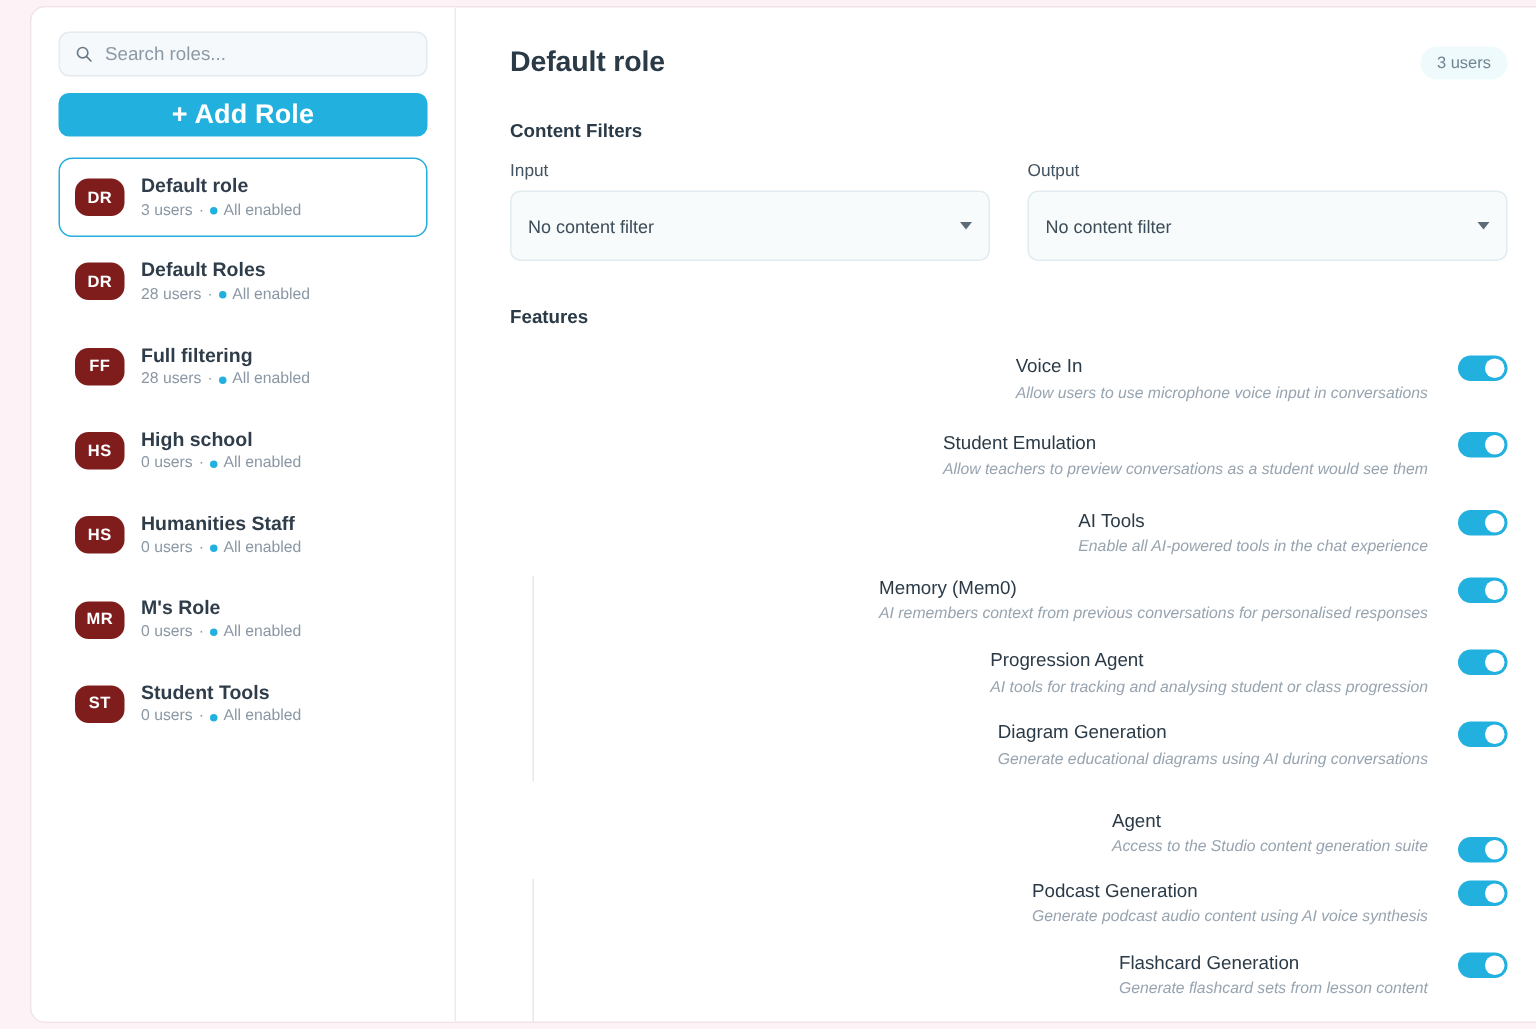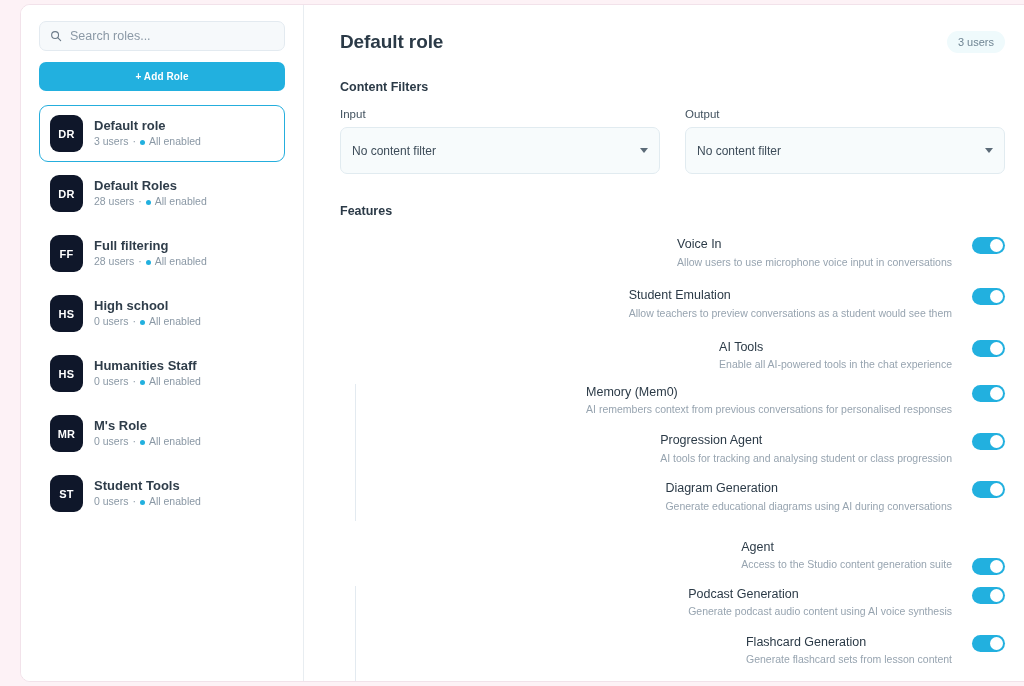--- a/index.html
+++ b/index.html
@@ -62,21 +62,21 @@
 
   .add-role-btn {
     margin-top: 11px;
     width: 100%;
     height: 29px;
     background: #22b0df;
     color: #ffffff;
     border: none;
     border-radius: 7px;
     font-family: "Liberation Sans", sans-serif;
-    font-size: 10px;
+    font-size: 18px;
     font-weight: bold;
     cursor: pointer;
     letter-spacing: .1px;
   }
 
   .role-list { margin-top: 14px; }
 
   .role-card {
     display: flex;
     align-items: center;
@@ -87,24 +87,24 @@
     margin-bottom: 3px;
     cursor: pointer;
   }
   .role-card.selected {
     border-color: #25aedd;
     background: #ffffff;
   }
 
   .avatar {
     width: 33px;
-    height: 37px;
+    height: 25px;
     flex: 0 0 33px;
     border-radius: 9px;
-    background: #0f172a;
+    background: #7f1d1d;
     color: #ffffff;
     font-size: 11px;
     font-weight: bold;
     display: flex;
     align-items: center;
     justify-content: center;
     letter-spacing: .3px;
   }
 
   .role-text { min-width: 0; }
@@ -213,20 +213,21 @@
   .feature-name {
     font-size: 12.5px;
     color: #2b3a47;
     line-height: 1.4;
   }
   .feature-desc {
     font-size: 10.5px;
     color: #97a4b0;
     line-height: 1.5;
     margin-top: 1px;
+    font-style: italic;
   }
 
   .nested {
     border-left: 1.5px solid #e3eaf0;
     margin-left: 15px;
     padding-left: 26px;
     margin-top: 2px;
   }
 
   .toggle {

